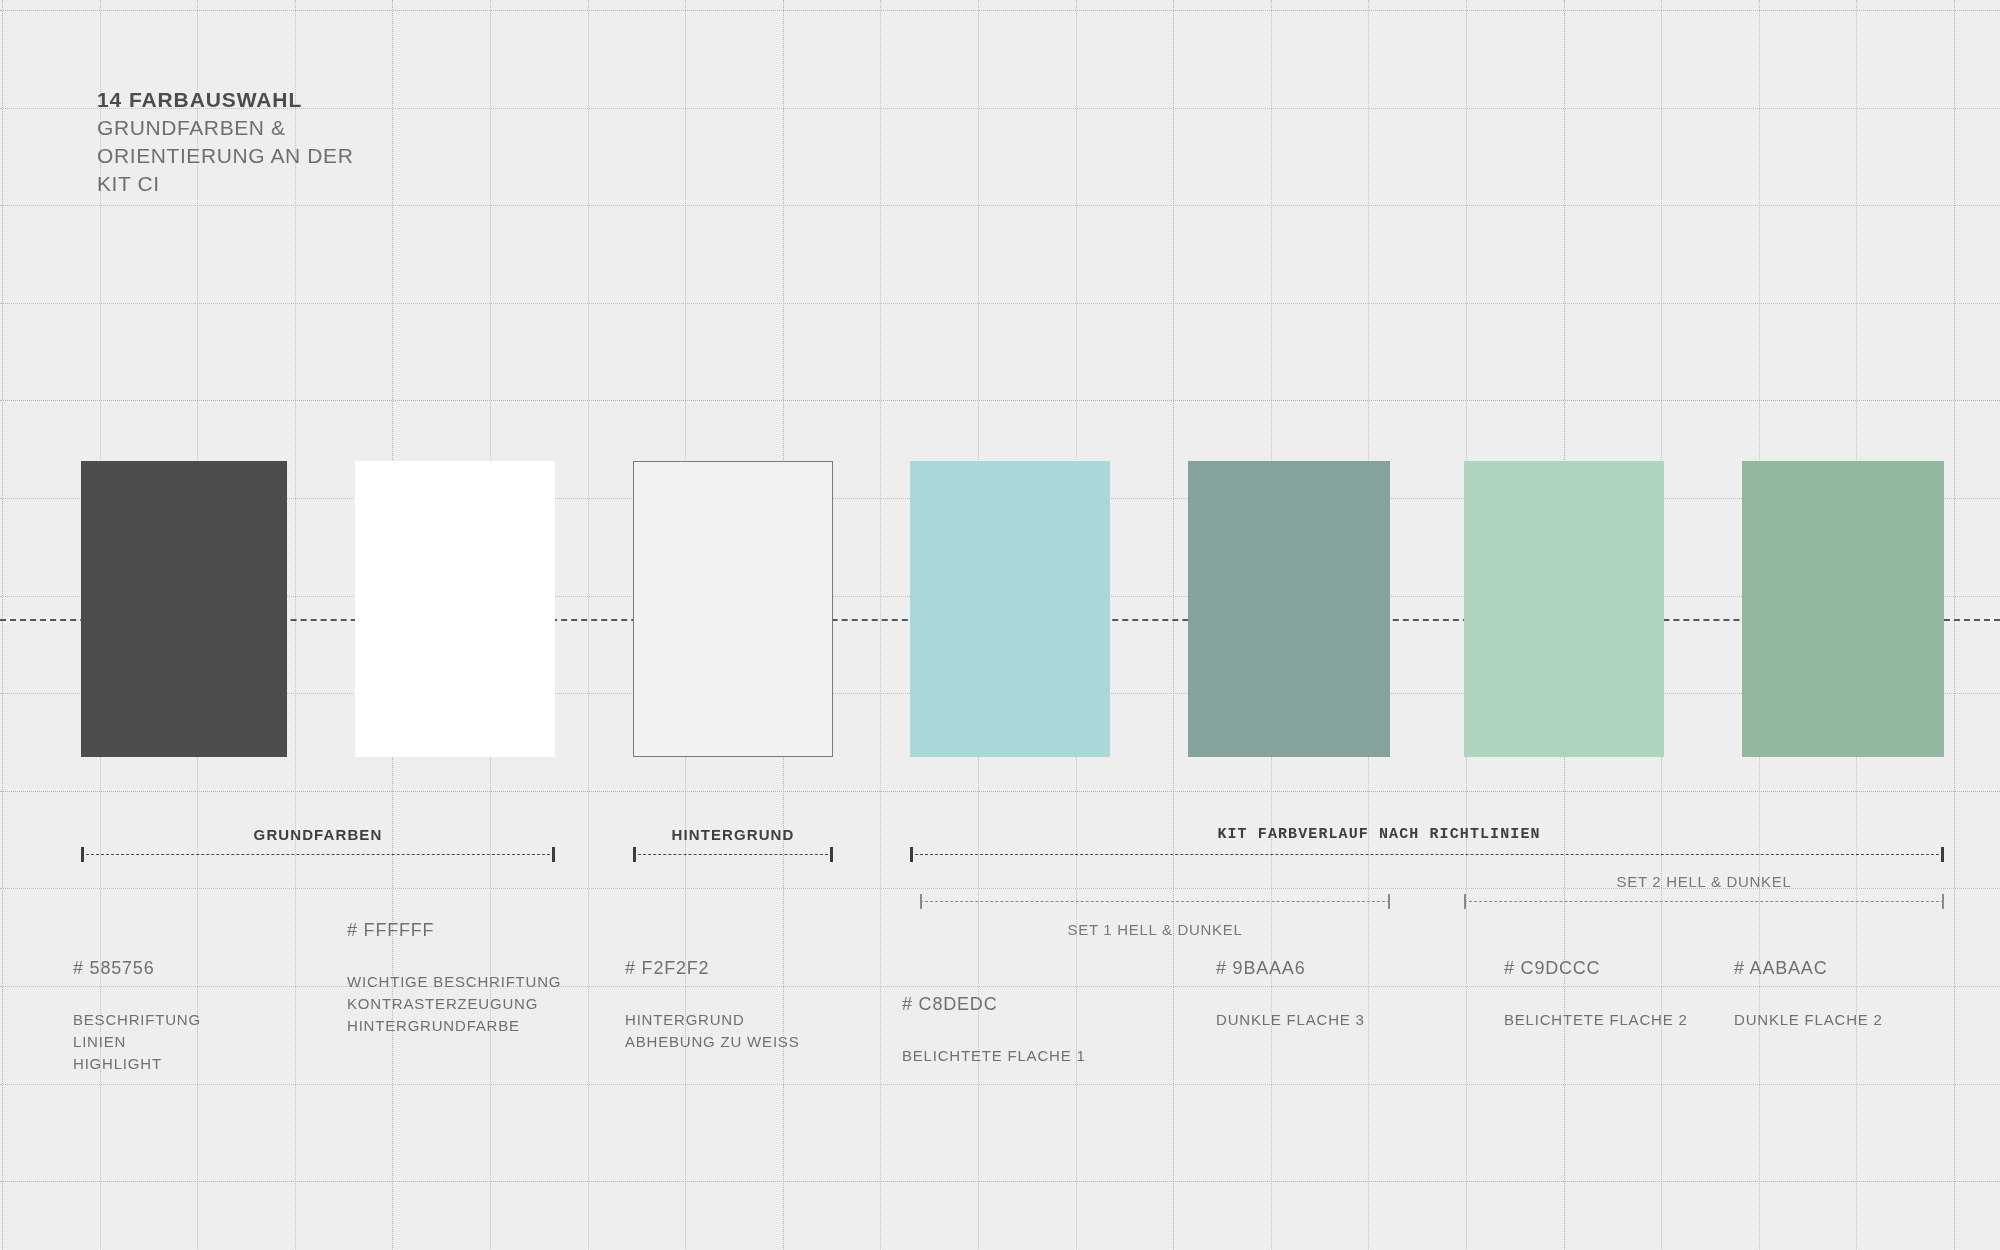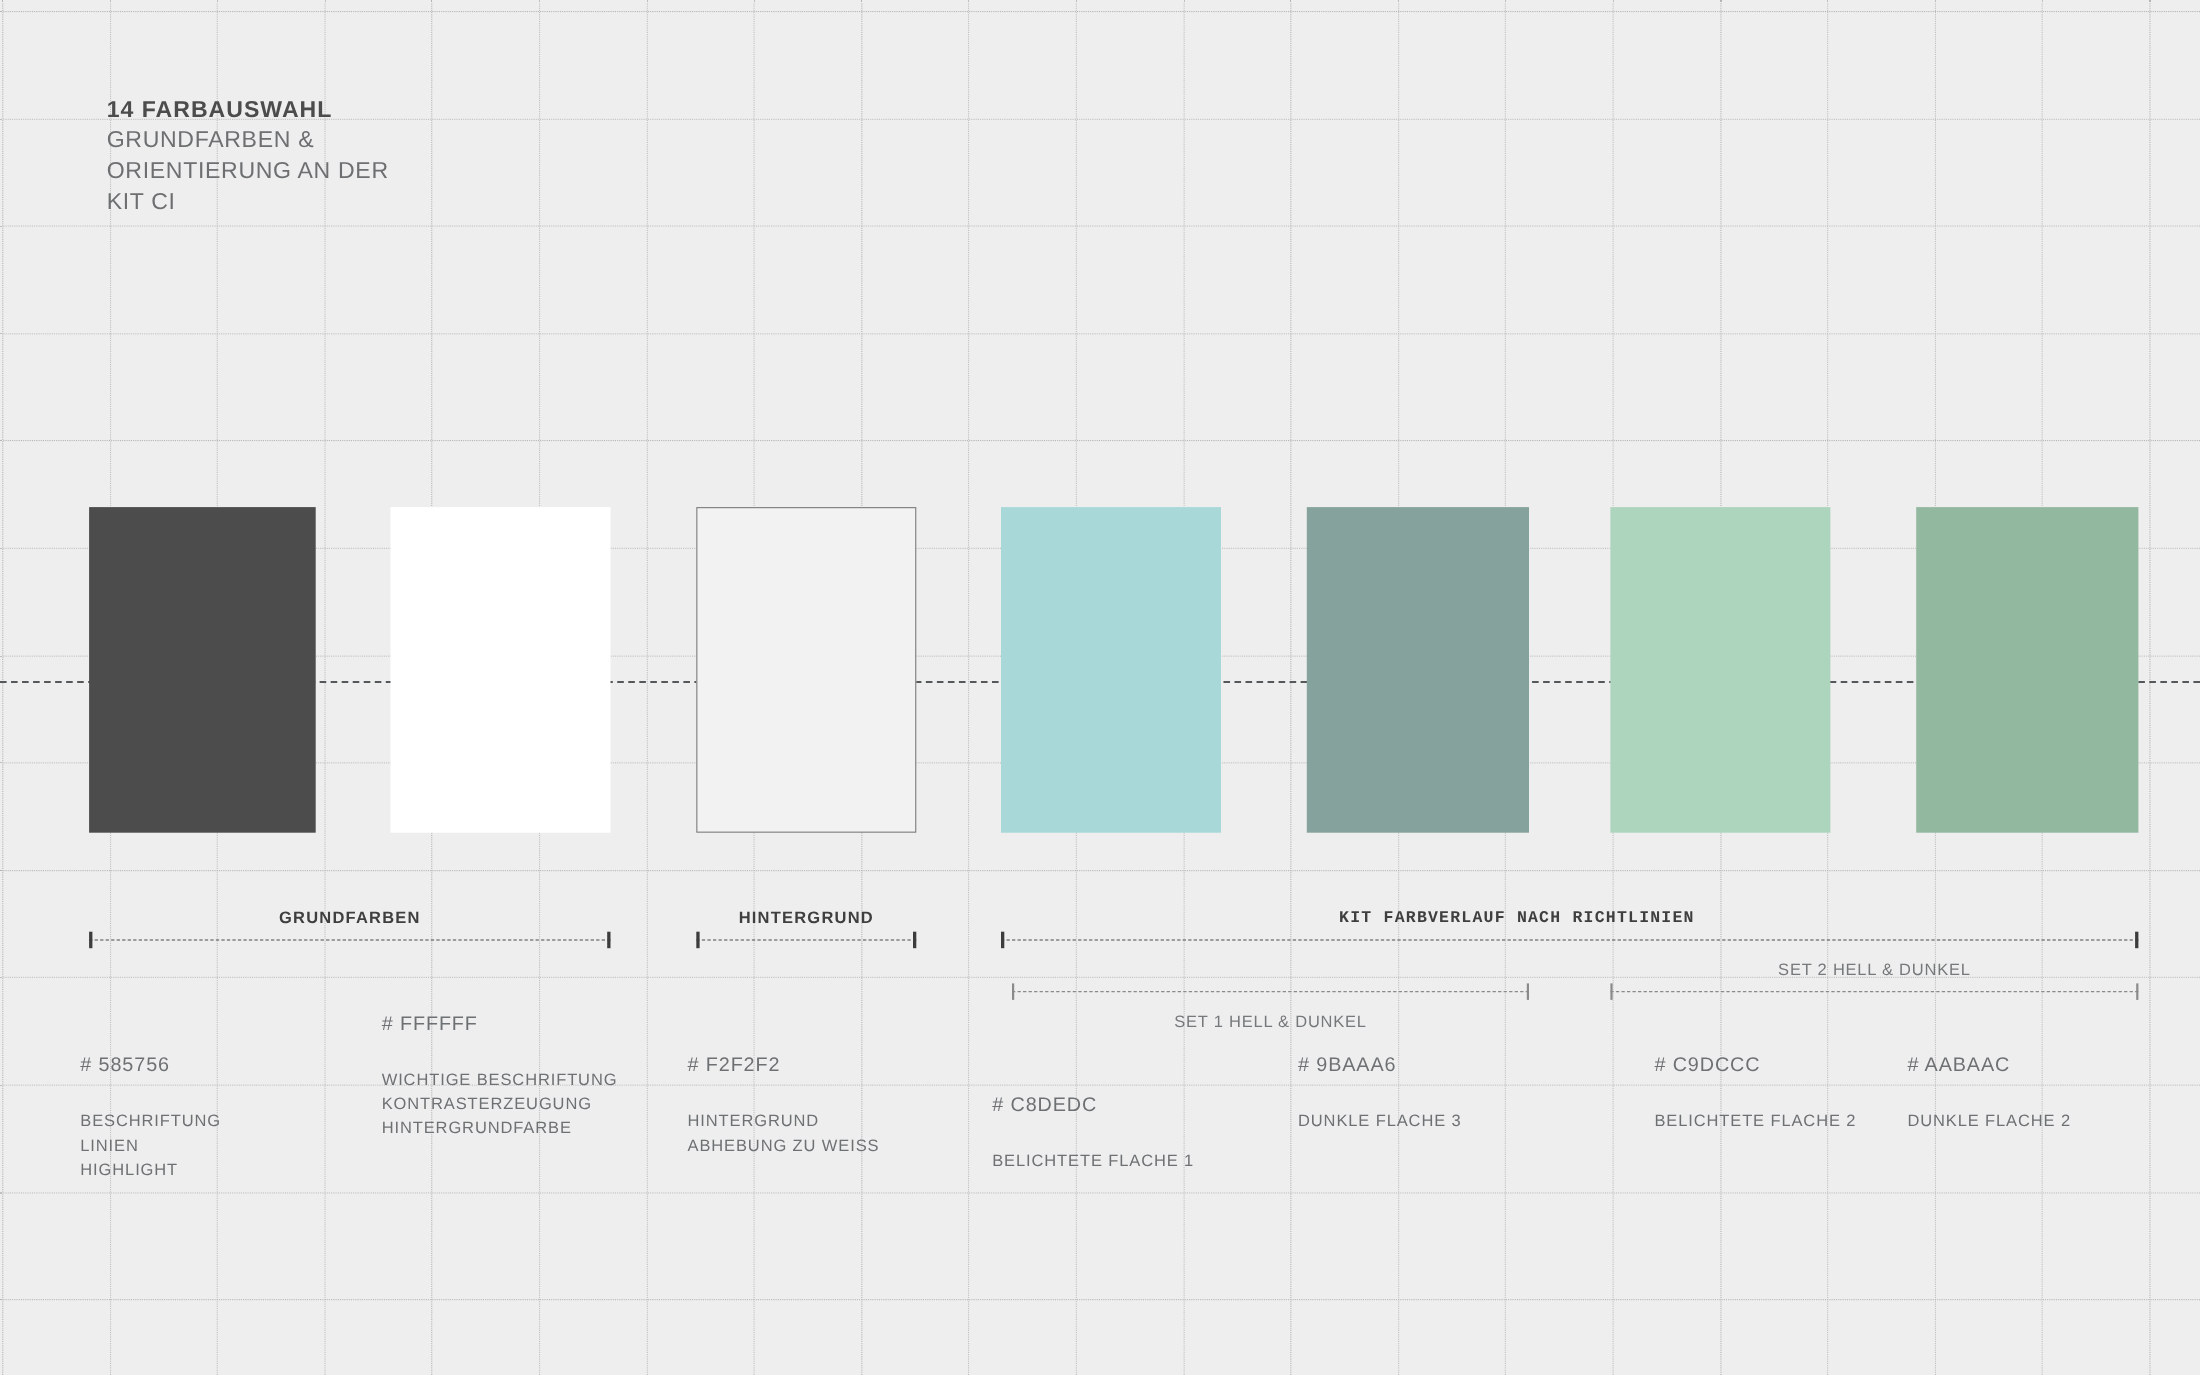--- a/index.html
+++ b/index.html
@@ -236,21 +236,21 @@
         <div class="hex"># F2F2F2</div>
         <div class="desc-line">HINTERGRUND</div>
         <div class="desc-line">ABHEBUNG ZU WEISS</div>
       </div>
       <div class="swatch" style="left: 910px; width: 200px; background: rgb(169, 216, 216);"></div>
       <div class="caption" style="left: 902px; top: 958px; margin-top: 36px;">
         <div class="hex"># C8DEDC</div>
         <div class="desc-line">BELICHTETE FLACHE 1</div>
       </div>
       <div class="swatch" style="left: 1188px; width: 202px; background: rgb(133, 163, 156);"></div>
-      <div class="caption" style="left: 1180px; top: 958px;">
+      <div class="caption" style="left: 1216px; top: 958px;">
         <div class="hex"># 9BAAA6</div>
         <div class="desc-line">DUNKLE FLACHE 3</div>
       </div>
       <div class="swatch" style="left: 1464px; width: 200px; background: rgb(173, 212, 189);"></div>
       <div class="caption" style="left: 1504px; top: 958px;">
         <div class="hex"># C9DCCC</div>
         <div class="desc-line">BELICHTETE FLACHE 2</div>
       </div>
       <div class="swatch" style="left: 1742px; width: 202px; background: rgb(147, 184, 160);"></div>
       <div class="caption" style="left: 1734px; top: 958px;">

